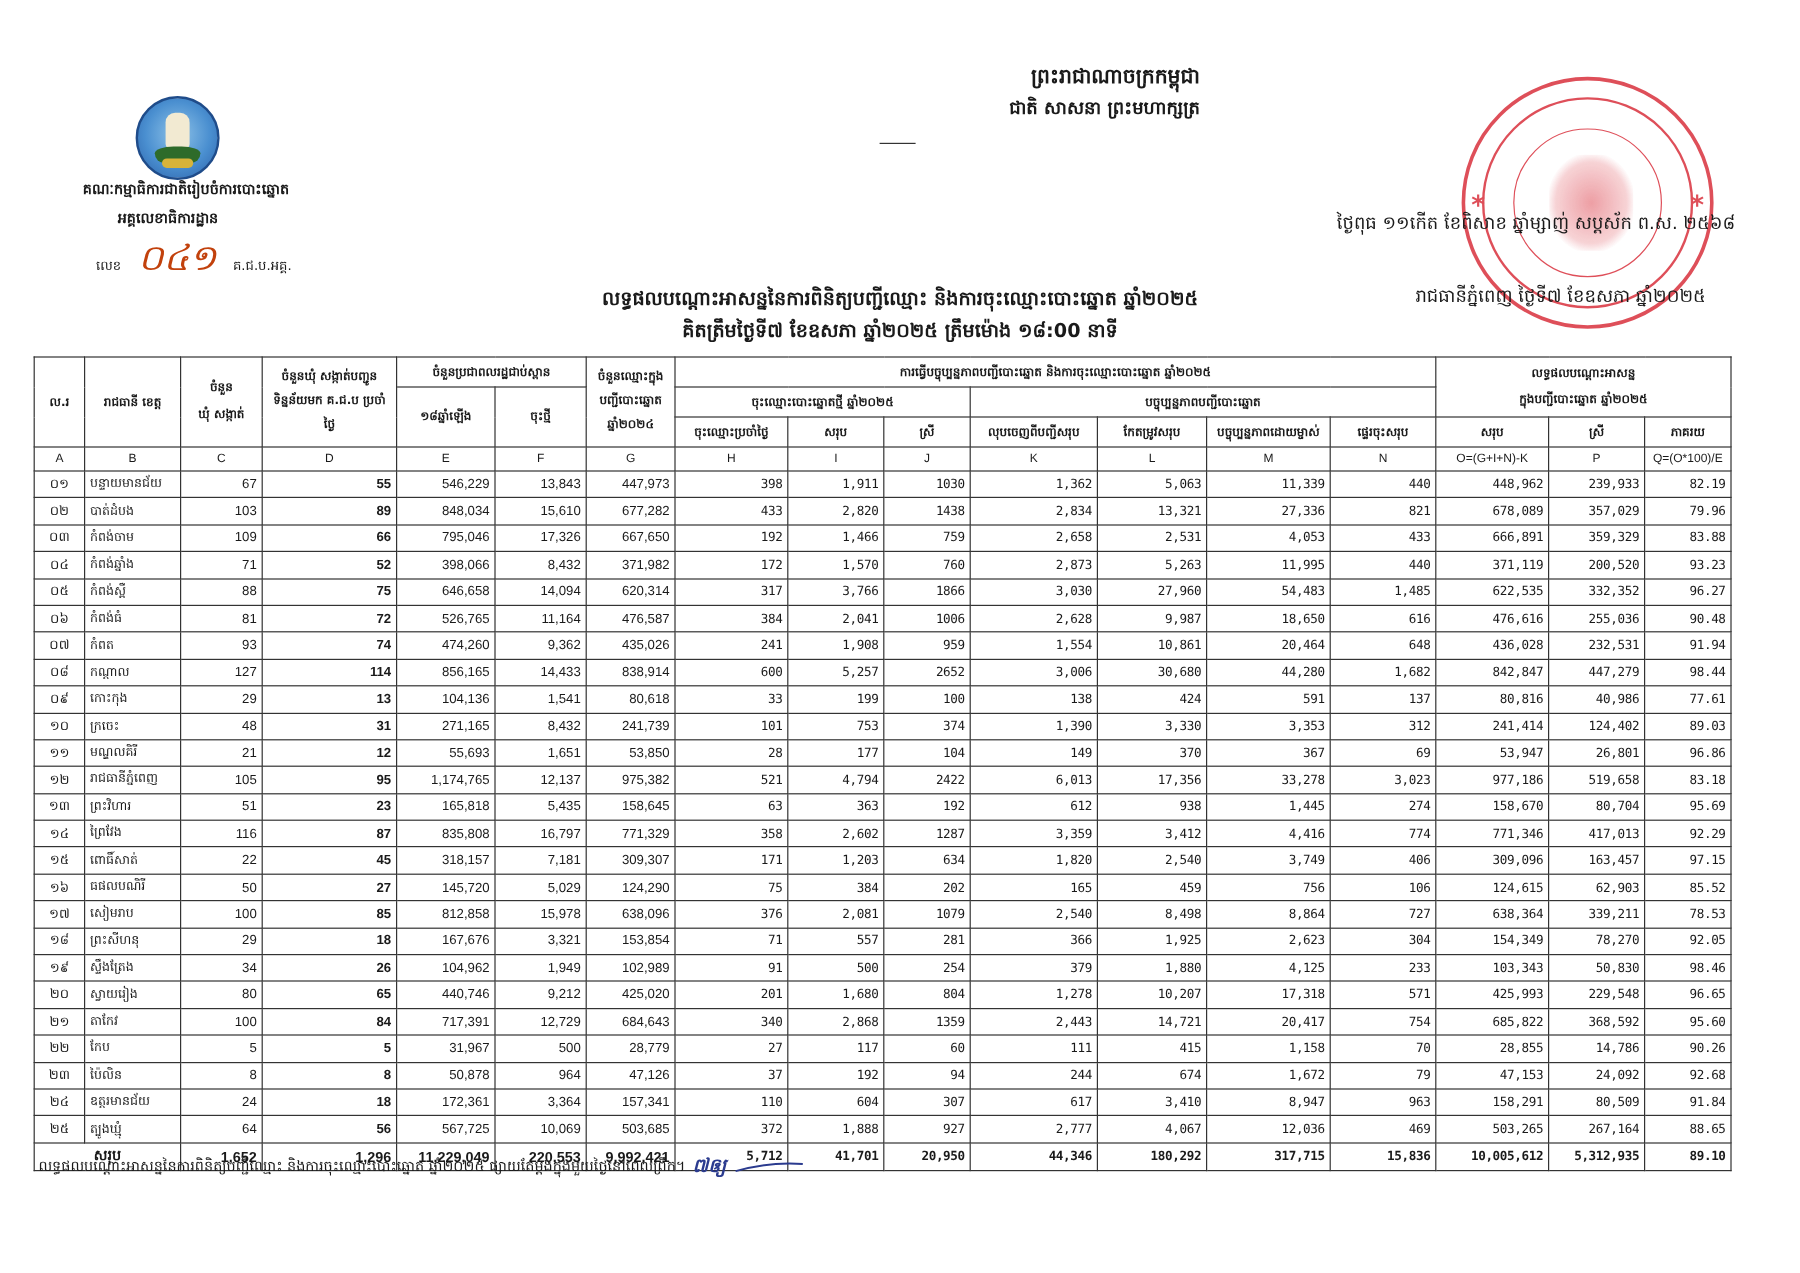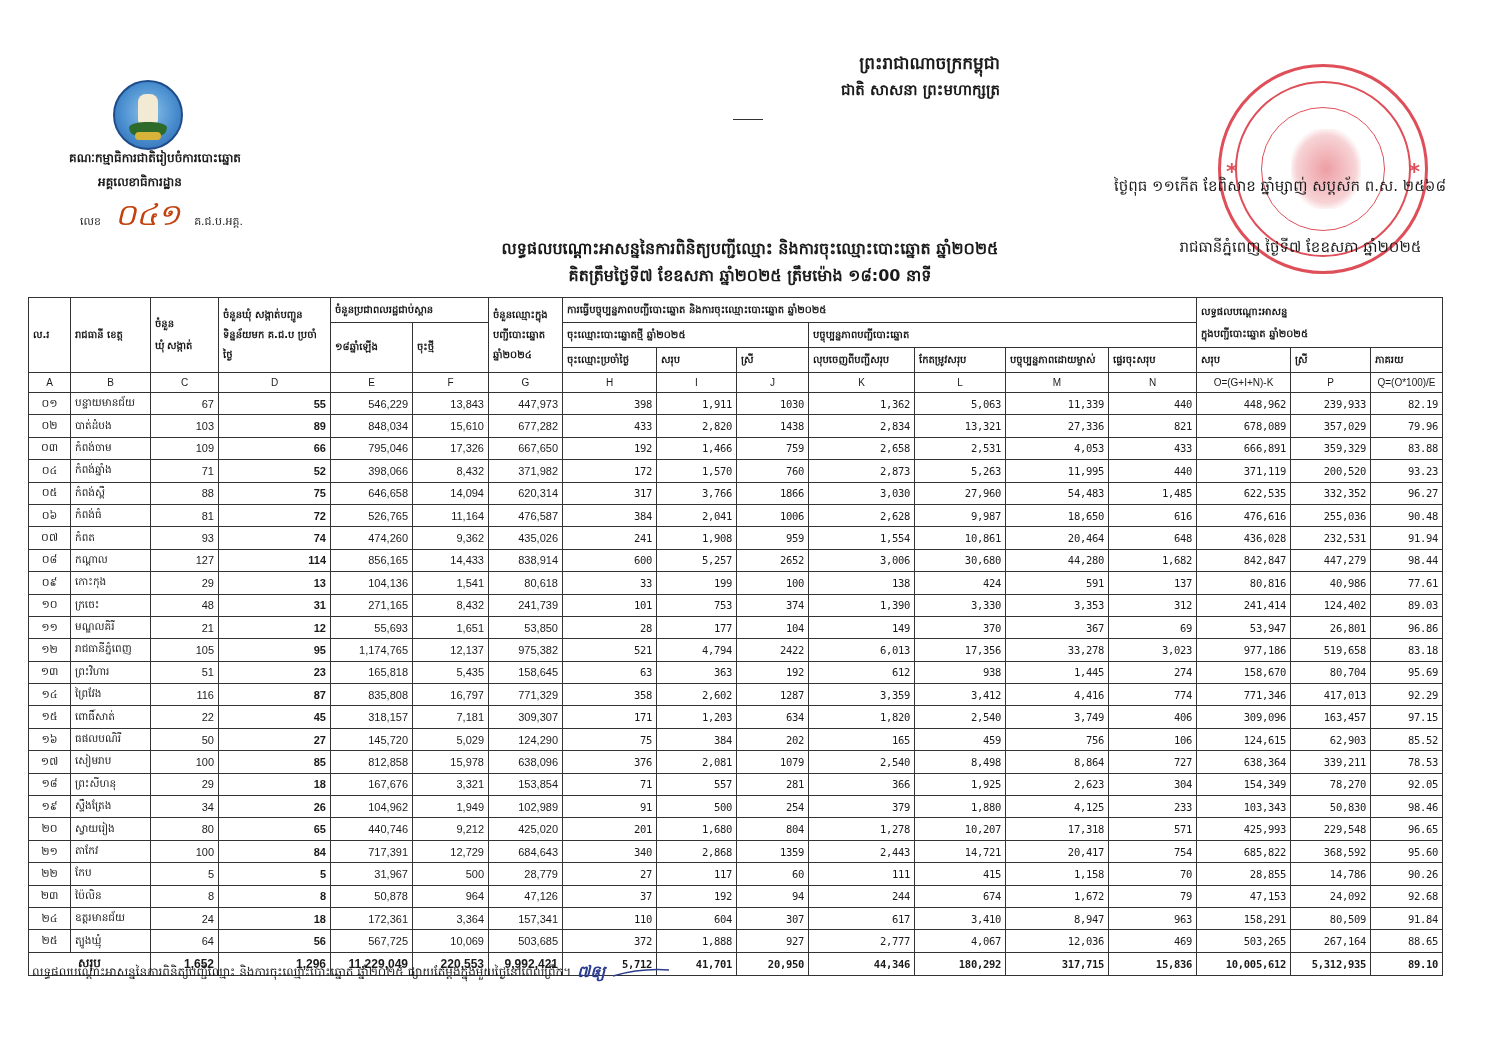--- a/index.html
+++ b/index.html
@@ -16,21 +16,21 @@
   .divider { left:733px; top:119px; width:30px; height:1px; background:#333; }
   .title { font-size:16px; font-weight:bold; text-align:center; width:900px; left:300px; }
   .date { font-size:15px; text-align:center; }
   .stamp { left:1218px; top:64px; width:210px; height:210px; border-radius:50%; border:3px solid #d9313d; box-sizing:border-box; opacity:0.85; }
   .stamp::before { content:""; position:absolute; left:14px; top:14px; right:14px; bottom:14px; border-radius:50%; border:2px solid #d9313d; }
   .stamp::after { content:""; position:absolute; left:40px; top:40px; right:40px; bottom:40px; border-radius:50%; border:1.5px solid #d9313d; }
   .stamp .star { position:absolute; color:#d9313d; font-size:22px; font-weight:bold; }
   .stamp .glyph { position:absolute; left:70px; top:62px; width:70px; height:80px; background:radial-gradient(ellipse at center, rgba(217,49,61,0.55) 0%, rgba(217,49,61,0.25) 60%, rgba(217,49,61,0) 75%); }
   table.grid { position:absolute; left:28px; top:297px; border-collapse:collapse; table-layout:fixed; }
   table.grid td { border:1px solid #333; font-size:11px; padding:0 4px; height:21.4px; white-space:nowrap; overflow:hidden; font-family:"Liberation Sans", sans-serif; }
-  table.grid td.h { text-align:left; font-family:"DejaVu Sans", sans-serif; font-size:10px; font-weight:bold; height:24px; }
+  table.grid td.h { text-align:center; font-family:"DejaVu Sans", sans-serif; font-size:10px; font-weight:bold; height:24px; }
   table.grid td.l { text-align:center; font-size:10px; height:19px; }
   table.grid td.n { text-align:right; }
   table.grid td.b { font-weight:bold; }
   table.grid td.c { text-align:center; }
   table.grid td.nm { text-align:left; font-family:"DejaVu Sans", sans-serif; font-size:10.5px; }
   table.grid td.calibri { font-family:"DejaVu Sans Mono", monospace; font-size:10.5px; letter-spacing:-0.3px; }
   tr.total td { height:22px; font-weight:bold; font-size:12px; }
   .footnote { left:32px; top:961px; font-size:12px; }
   .signature { font-family:"DejaVu Serif", serif; font-style:italic; color:#2b3b8f; font-size:16px; font-weight:bold; }
 </style>
@@ -83,21 +83,21 @@
       <col style="width:103px">
       <col style="width:88px">
     <col style="width:94px">
       <col style="width:80px">
       <col style="width:72px">
   </colgroup>
   <tbody>
     <tr>
       <td class="h" rowspan="3">ល.រ</td>
       <td class="h" rowspan="3">រាជធានី ខេត្ត</td>
-      <td class="h" rowspan="3" style="white-space:normal; line-height:22px;font-family:Liberation Serif, serif;">
+      <td class="h" rowspan="3" style="white-space:normal; line-height:22px;">
         <div>ចំនួន</div>
         <div>ឃុំ សង្កាត់</div>
       </td>
       <td class="h" rowspan="3" style="white-space:normal; line-height:20px;">ចំនួនឃុំ សង្កាត់បញ្ជូនទិន្នន័យមក គ.ជ.ប ប្រចាំថ្ងៃ</td>
       <td class="h" colspan="2">ចំនួនប្រជាពលរដ្ឋជាប់ស្ពាន</td>
       <td class="h" rowspan="3" style="white-space:normal; line-height:20px;">ចំនួនឈ្មោះក្នុងបញ្ជីបោះឆ្នោតឆ្នាំ២០២៤</td>
       <td class="h" colspan="7">ការធ្វើបច្ចុប្បន្នភាពបញ្ជីបោះឆ្នោត និងការចុះឈ្មោះបោះឆ្នោត ឆ្នាំ២០២៥</td>
       <td class="h" colspan="3" rowspan="2" style="white-space:normal; line-height:22px;margin-top:40px;">
         <div>លទ្ធផលបណ្ដោះអាសន្ន</div>
         <div>ក្នុងបញ្ជីបោះឆ្នោត ឆ្នាំ២០២៥</div>

